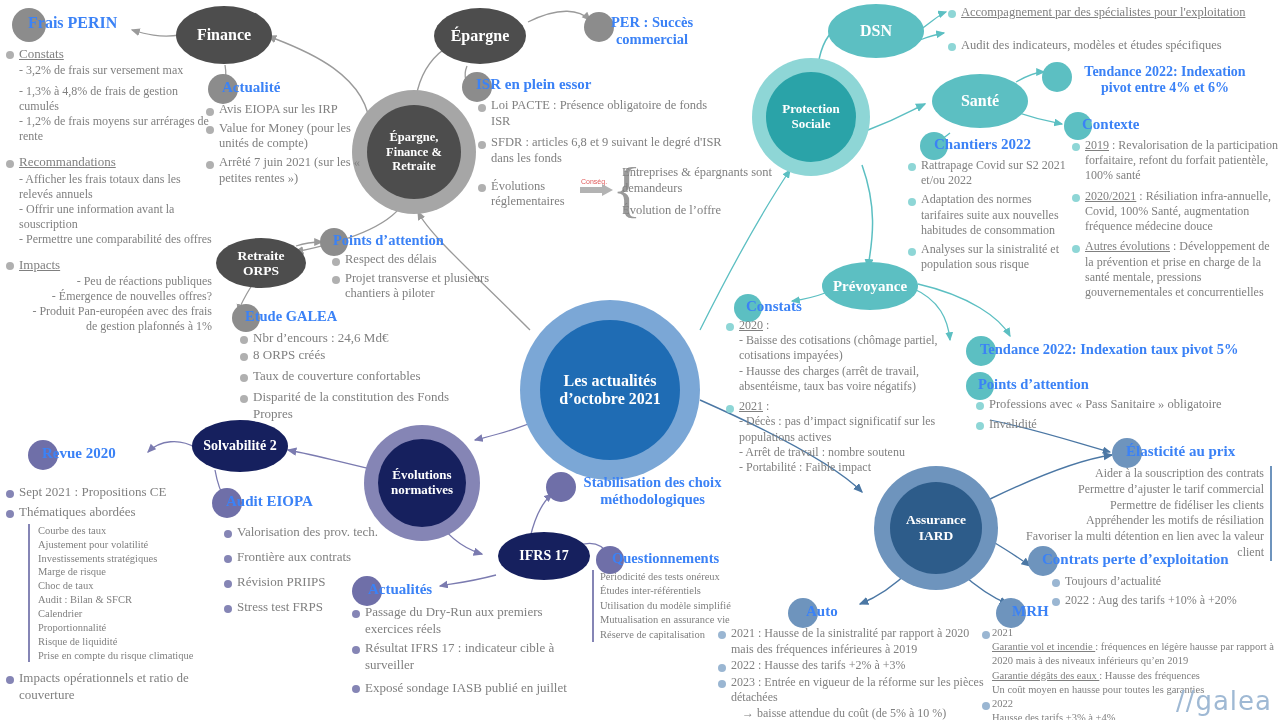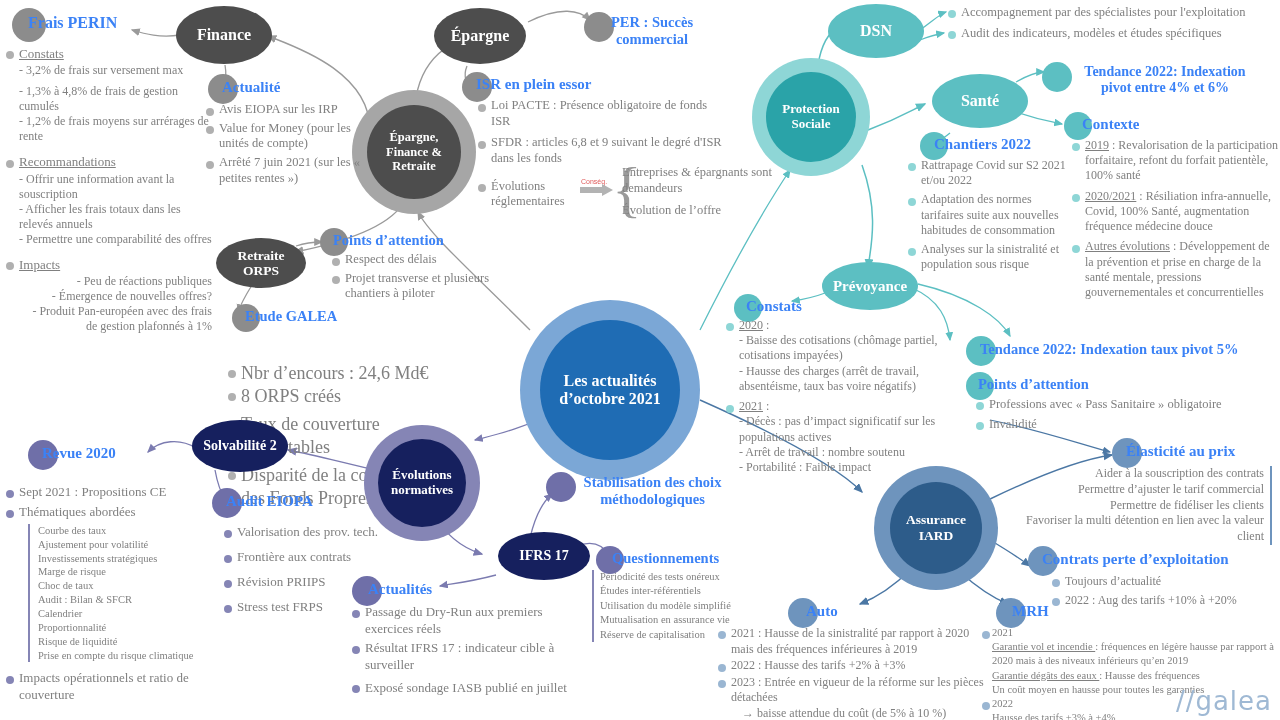--- a/index.html
+++ b/index.html
@@ -172,22 +172,22 @@
       <span class="u" style="font-size:13px;">Constats</span>
       <div style="margin-top:1px;">
         <div>- 3,2% de frais sur versement max</div>
         <div style="margin-top:6px;">- 1,3% à 4,8% de frais de gestion cumulés</div>
         <div>- 1,2% de frais moyens sur arrérages de rente</div>
       </div>
     </li>
     <li style="margin-top:10px;">
       <span class="u" style="font-size:13px;">Recommandations</span>
       <div style="margin-top:1px;">
+        <div>- Afficher les frais totaux dans les relevés annuels</div>
         <div>- Offrir une information avant la souscription</div>
-        <div>- Afficher les frais totaux dans les relevés annuels</div>
         <div>- Permettre une comparabilité des offres</div>
       </div>
     </li>
     <li style="margin-top:10px;">
       <span class="u" style="font-size:13px;">Impacts</span>
       <div style="margin-top:1px;text-align:right;">
         <div>- Peu de réactions publiques</div>
         <div>- Émergence de nouvelles offres?</div>
         <div>- Produit Pan-européen avec des frais de gestion plafonnés à 1%</div>
       </div>
@@ -245,21 +245,21 @@
   <ul class="bul" style="--bc:#b0b0b0;">
     <li>Respect des délais</li>
     <li>Projet transverse et plusieurs chantiers à piloter</li>
   </ul>
 </div>
 
 <div class="sub" style="left:232px;top:304px;">
   <div class="dot" style="width:28px;height:28px;background:#8c8c8c;"></div>
   <div class="h" style="font-size:14.5px;padding-left:13px;padding-top:4px;">Etude GALEA</div>
 </div>
-<div class="body" style="left:228px;top:330px;width:230px;font-size:18px;line-height:1.3;margin-top:32px;">
+<div class="body" style="left:240px;top:330px;width:230px;font-size:13px;line-height:1.3;">
   <ul class="bul" style="--bc:#b0b0b0;">
     <li style="margin-bottom:0;">Nbr d’encours : 24,6 Md€</li>
     <li style="margin-bottom:4px;">8 ORPS créés</li>
     <li style="margin-bottom:4px;">Taux de couverture confortables</li>
     <li>Disparité de la constitution des Fonds Propres</li>
   </ul>
 </div>
 
 <div class="hub" style="left:752px;top:58px;width:118px;height:118px;">
   <div class="ring" style="background:#8ed6d6;"></div>
@@ -268,21 +268,21 @@
     <div>Protection</div>
     <div>Sociale</div>
   </div>
 </div>
 
 <div class="ell" style="left:828px;top:4px;width:96px;height:54px;background:#5cbfc2;font-size:16px;">
   <span>DSN</span>
 </div>
 <div class="body" style="left:948px;top:4px;width:330px;font-size:12.5px;line-height:1.35;">
   <ul class="bul" style="--bc:#8ed6d6;">
-    <li style="margin-bottom:4px;">Accompagnement par des spécialistes pour l'exploitation</li>
+    <li style="margin-bottom:16px;text-decoration:underline;">Accompagnement par des spécialistes pour l'exploitation</li>
     <li>Audit des indicateurs, modèles et études spécifiques</li>
   </ul>
 </div>
 
 <div class="ell" style="left:932px;top:74px;width:96px;height:54px;background:#5cbfc2;font-size:16px;">
   <span>Santé</span>
 </div>
 
 <div class="sub" style="left:1042px;top:62px;">
   <div class="dot" style="width:30px;height:30px;background:#5cbfc2;"></div>
@@ -460,20 +460,21 @@
 </div>
 
 <div class="sub" style="left:1112px;top:438px;">
   <div class="dot" style="width:30px;height:30px;background:#6e94bd;"></div>
   <div class="h" style="font-size:15px;padding-left:14px;padding-top:5px;">Élasticité au prix</div>
 </div>
 <div class="body" style="left:1020px;top:466px;width:252px;font-size:12px;line-height:1.32;text-align:right;padding-right:6px;border-right:2px solid #6e94bd;">
   <div>Aider à la souscription des contrats</div>
   <div>Permettre d’ajuster le tarif commercial</div>
   <div>Permettre de fidéliser les clients</div>
+  <div>Appréhender les motifs de résiliation</div>
   <div>Favoriser la multi détention en lien avec la valeur client</div>
 </div>
 
 <div class="sub" style="left:1028px;top:546px;">
   <div class="dot" style="width:30px;height:30px;background:#6e94bd;"></div>
   <div class="h" style="font-size:15px;padding-left:14px;padding-top:5px;">Contrats perte d’exploitation</div>
 </div>
 <div class="body" style="left:1052px;top:574px;width:228px;font-size:12px;line-height:1.32;">
   <ul class="bul" style="--bc:#9ab6d2;">
     <li>Toujours d’actualité</li>

